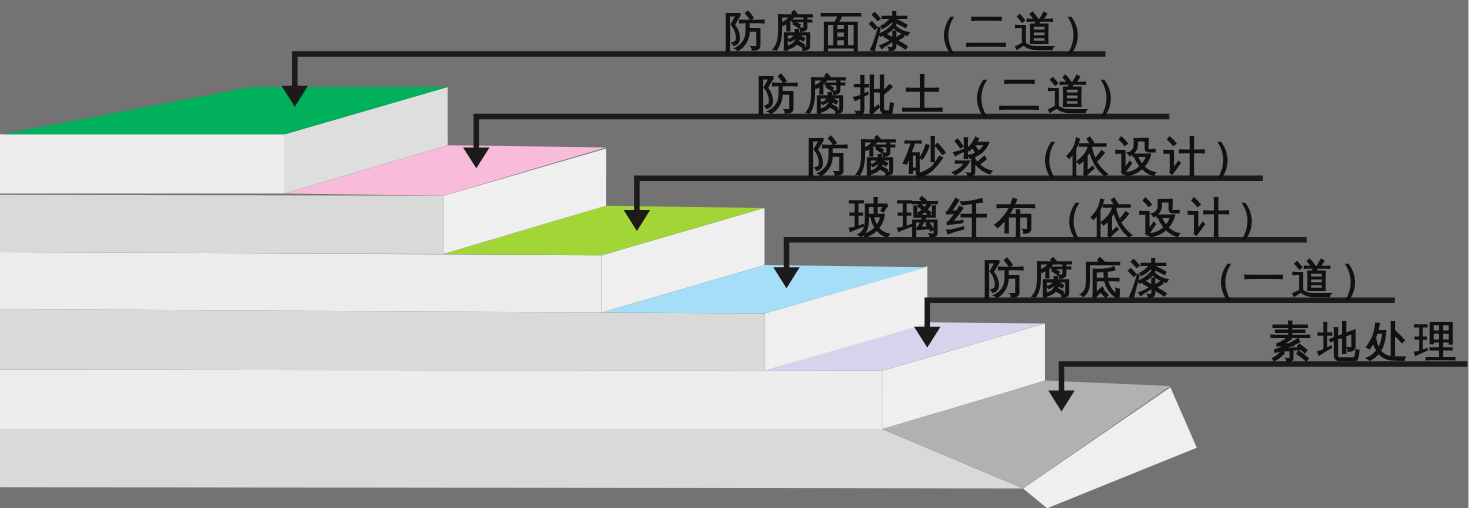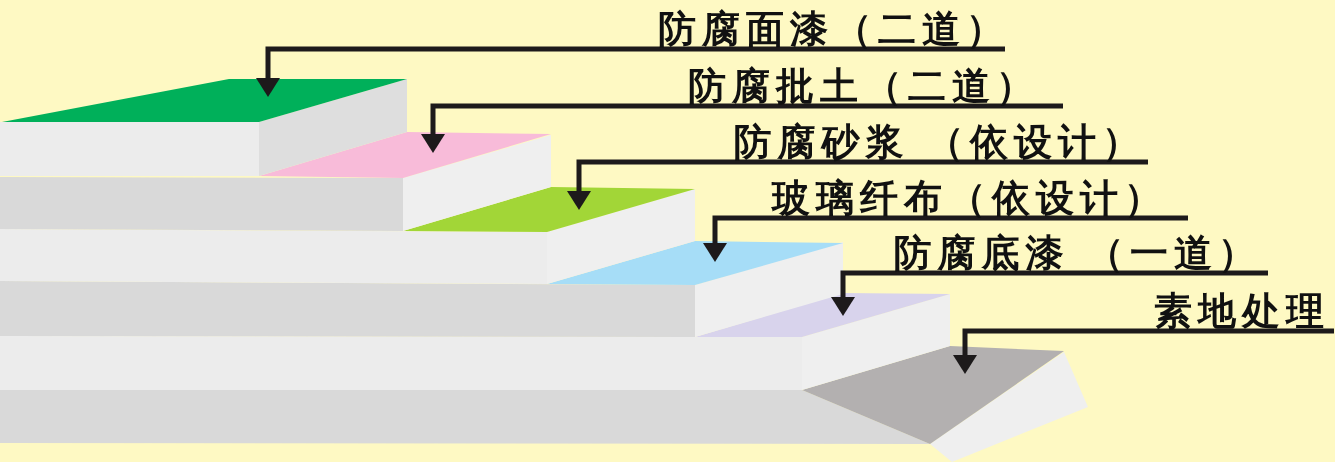--- a/index.html
+++ b/index.html
@@ -4,21 +4,21 @@
 <style>
   html, body {
     margin: 0;
     padding: 0;
     background: #ffffff;
   }
   .stage {
     position: relative;
     width: 1335px;
     height: 462px;
-    background: #fef9c3;
+    background: #737373;
     overflow: hidden;
   }
   svg { display: block; }
   .diagram-label {
     font-family: "Liberation Sans", "DejaVu Sans", sans-serif;
     font-weight: bold;
     font-size: 38px;
     letter-spacing: 6px;
   }
   .leader { fill: none; stroke-width: 5; stroke-linejoin: miter; }

